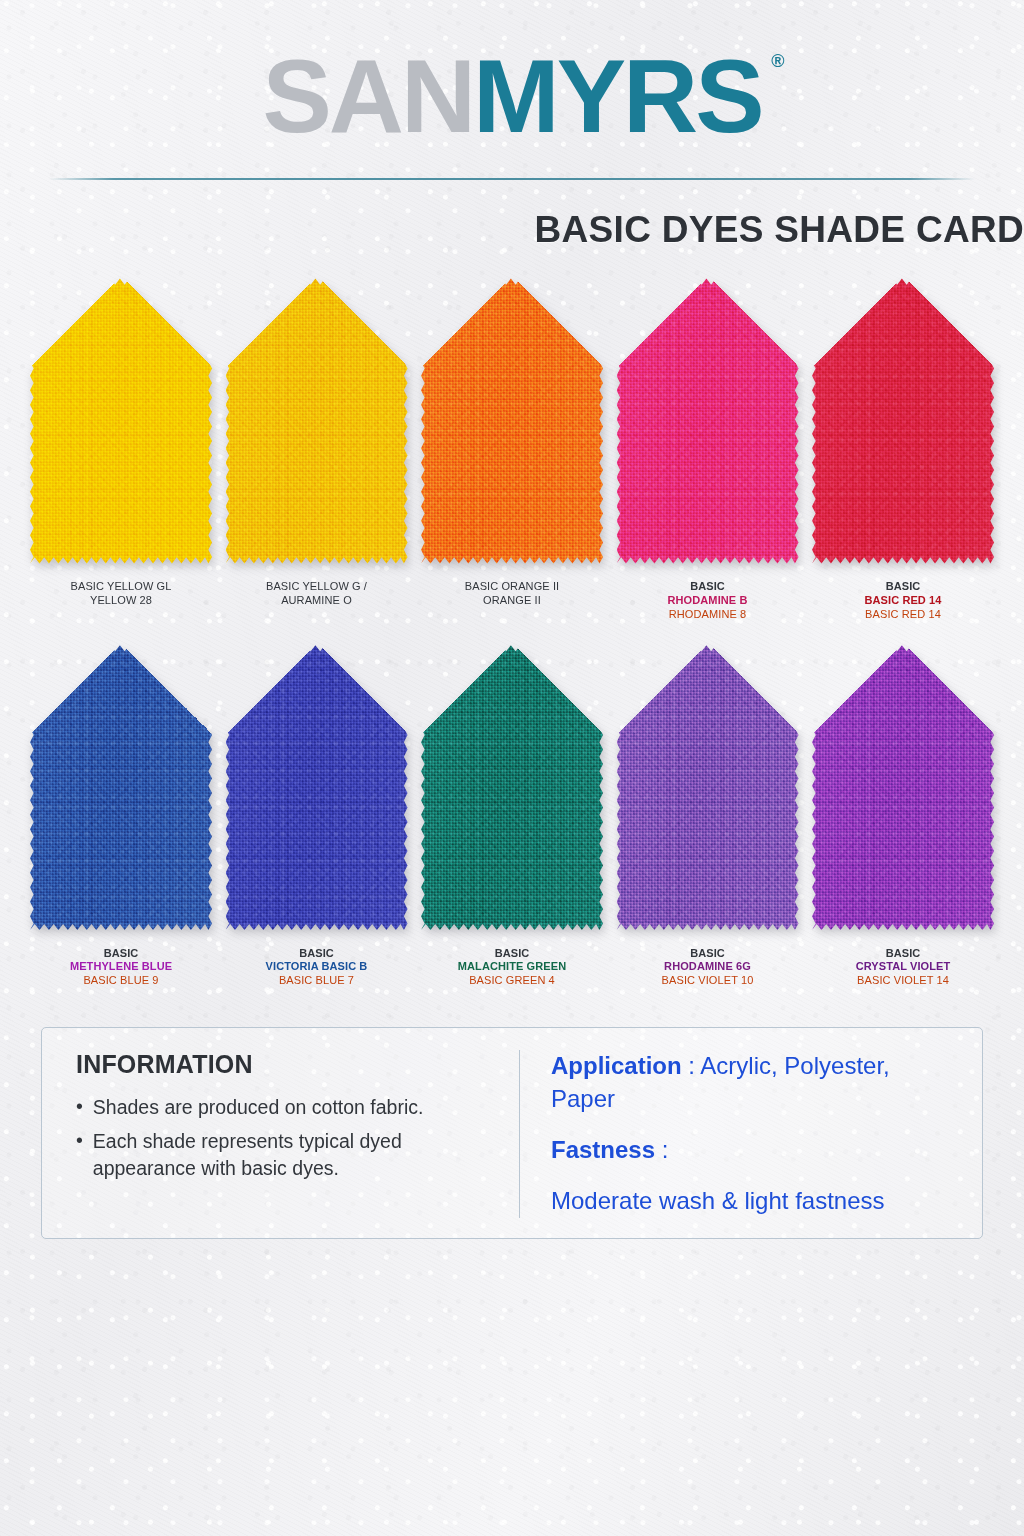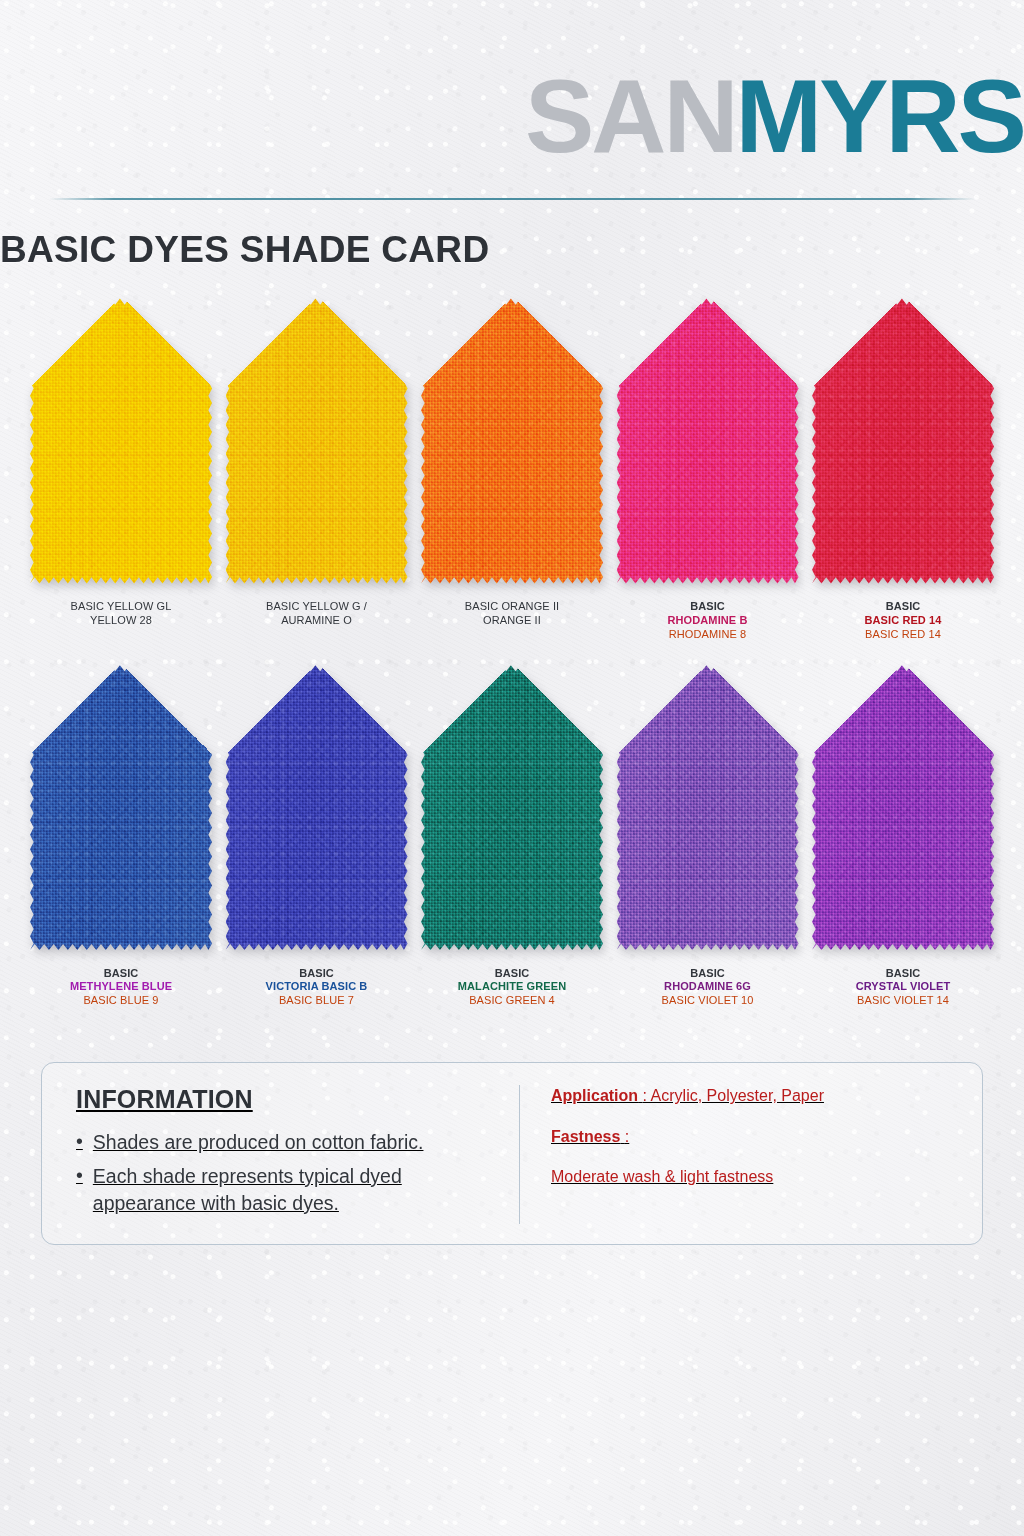--- a/index.html
+++ b/index.html
@@ -50,22 +50,22 @@
 
   .content {
     position: relative;
     z-index: 2;
     width: 1024px;
     height: 1536px;
   }
 
   
   .logo-wrap {
-    text-align: right;
-    padding-top: 64px;
+    text-align: center;
+    padding-top: 44px;
     position: relative;
   }
 
   .logo {
     display: inline-block;
     position: relative;
     font-family: "Liberation Sans", sans-serif;
     font-weight: 700;
     font-size: 104px;
     letter-spacing: -3px;
@@ -86,27 +86,28 @@
   }
 
   .rule {
     width: 926px;
     height: 2px;
     margin: 30px auto 0;
     background: linear-gradient(90deg, rgba(27,124,150,0) 0%, #5a97a8 7%, #4c8ea1 50%, #5a97a8 93%, rgba(27,124,150,0) 100%);
   }
 
   .card-title {
-    text-align: left;
+    text-align: right;
     font-size: 37px;
     font-weight: 700;
     color: #2e3238;
     letter-spacing: .3px;
     margin-top: 29px;
     text-shadow: 0 1px 0 rgba(255,255,255,.7);
+    margin-left: 16px;
   }
 
   
   .grid {
     margin-top: 25px;
     padding: 0 26px;
   }
 
   .row {
     display: flex;
@@ -208,28 +209,27 @@
     color: #32363c;
     letter-spacing: .1px;
   }
 
   .lbl.bold  { font-weight: 700; }
   .lbl.sub   { color: #c2410c; }
   .lbl.accent{ font-weight: 700; }
 
   
   .info-panel {
-    margin: 54px 41px 0;
+    margin: 39px 41px 0;
     border: 1.3px solid #b9c6d2;
-    border-radius: 13px;
+    border-radius: 5px;
     background: rgba(255,255,255,0.26);
     display: flex;
     min-height: 176px;
     padding: 22px 0 20px;
-    text-decoration: underline;
   }
 
   .info-left {
     width: 478px;
     padding: 0 24px 0 34px;
     border-right: 1.3px solid #b9c6d2;
   }
 
   .info-right {
     flex: 1;
@@ -251,22 +251,22 @@
     line-height: 1.38;
     margin-bottom: 7px;
   }
 
   .bullet .dot {
     margin-right: 10px;
     line-height: 1.25;
   }
 
   .info-line {
-    font-size: 16px;
-    color: #b91c1c;
+    font-size: 24px;
+    color: #1d4ed8;
     margin-bottom: 19px;
     line-height: 1.35;
   }
 
   .info-line:last-child { margin-bottom: 0; }
   .info-line b { font-weight: 700; }
 </style>
 </head>
 <body>
 

